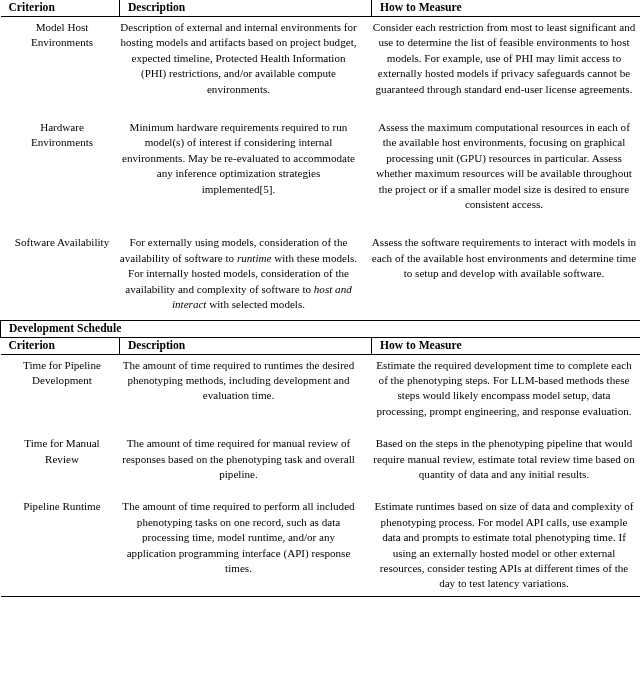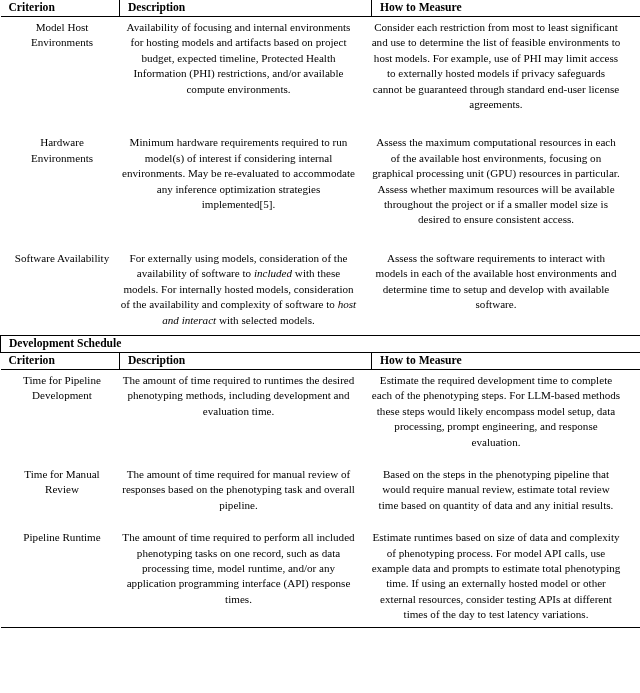--- a/index.html
+++ b/index.html
@@ -67,21 +67,21 @@
   
   tr.body-row > td {
     vertical-align: top;
     padding: 3px 8px 10px 8px;
     border: none;
     text-align: center;
     hyphens: none;
   }
   tr.body-row > td.col-criterion  { padding-left: 8px; padding-right: 4px; }
   tr.body-row > td.col-desc       { padding-left: 0px;  padding-right: 14px; }
-  tr.body-row > td.col-measure    { padding-left: 0px;  padding-right: 20px; margin-left: 40px; }
+  tr.body-row > td.col-measure    { padding-left: 0px;  padding-right: 4px; margin-left: 40px; }
 
   
   tr.body-row.pad-lg > td { padding-bottom: 14px; }
   tr.body-row.pad-xl > td { padding-bottom: 20px; }
   tr.body-row.pad-sm > td { padding-bottom: 4px; }
 
   
   tr.bottom-rule > td {
     height: 0;
     padding: 0;
@@ -116,33 +116,33 @@
 
 
       <tr class="header-row">
         <th class="no-left">Criterion</th>
         <th>Description</th>
         <th>How to Measure</th>
       </tr>
 
       <tr class="body-row pad-xl">
         <td class="col-criterion">Model Host Environments</td>
-        <td class="col-desc">Availability of focusing and internal environments for hosting models and artifacts based on project budget, expected timeline, Protected Health Information (PHI) restrictions, and/or available compute environments.</td>
+        <td class="col-desc">Description of external and internal environments for hosting models and artifacts based on project budget, expected timeline, Protected Health Information (PHI) restrictions, and/or available compute environments.</td>
         <td class="col-measure">Consider each restriction from most to least significant and use to determine the list of feasible environments to host models. For example, use of PHI may limit access to externally hosted models if privacy safeguards cannot be guaranteed through standard end-user license agreements.</td>
       </tr>
 
       <tr class="body-row pad-xl">
         <td class="col-criterion">Hardware Environments</td>
         <td class="col-desc">Minimum hardware requirements required to run model(s) of interest if considering internal environments. May be re-evaluated to accommodate any inference optimization strategies implemented[5].</td>
         <td class="col-measure">Assess the maximum computational resources in each of the available host environments, focusing on graphical processing unit (GPU) resources in particular. Assess whether maximum resources will be available throughout the project or if a smaller model size is desired to ensure consistent access.</td>
       </tr>
 
       <tr class="body-row pad-sm">
         <td class="col-criterion">Software Availability</td>
-        <td class="col-desc"><span>For externally using models, consideration of the availability of software to </span><span class="it">included</span><span> with these models. For internally hosted models, consideration of the availability and complexity of software to </span><span class="it">host and interact</span><span> with selected models.</span></td>
+        <td class="col-desc"><span>For externally using models, consideration of the availability of software to </span><span class="it">runtime</span><span> with these models. For internally hosted models, consideration of the availability and complexity of software to </span><span class="it">host and interact</span><span> with selected models.</span></td>
         <td class="col-measure">Assess the software requirements to interact with models in each of the available host environments and determine time to setup and develop with available software.</td>
       </tr>
 
       <tr class="section-gap">
           <td colspan="3"></td>
         </tr>
 
       <tr class="section-row">
         <td colspan="3">Development Schedule</td>
       </tr>

